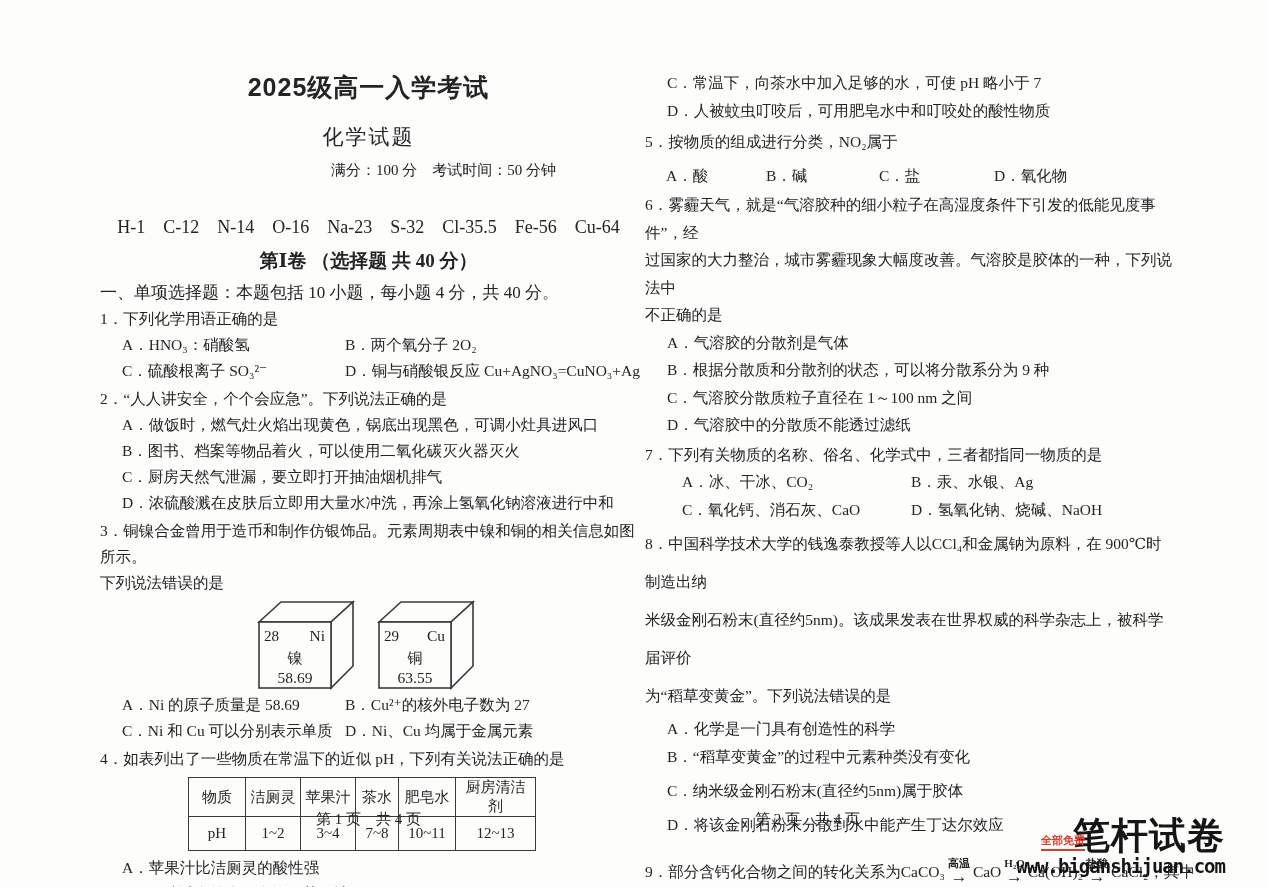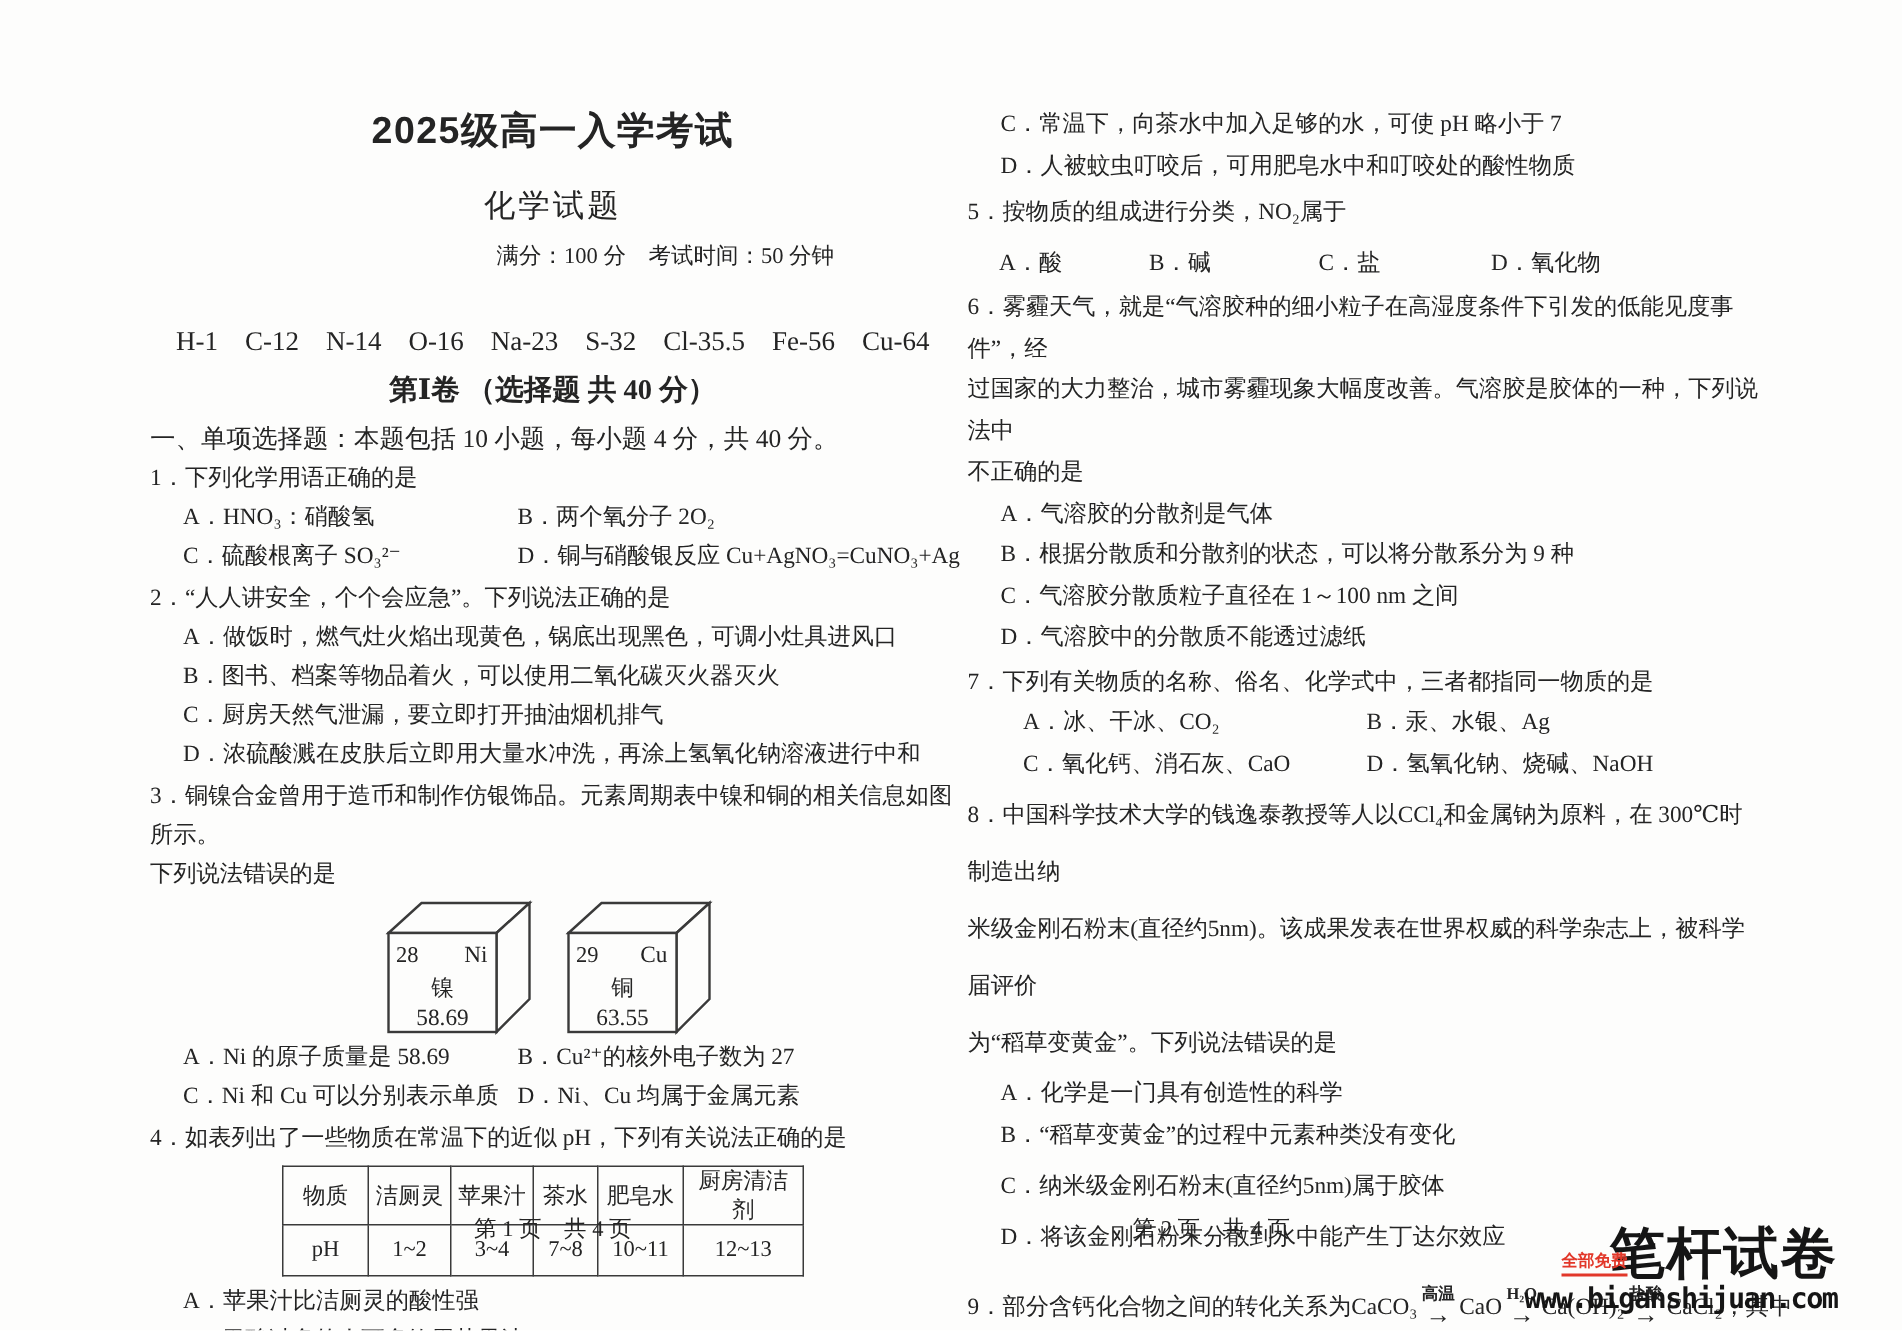--- a/index.html
+++ b/index.html
@@ -207,21 +207,21 @@
       <div class="line">7．下列有关物质的名称、俗名、化学式中，三者都指同一物质的是</div>
       <div class="opt-grid2">
         <span>A．冰、干冰、CO₂</span>
         <span>B．汞、水银、Ag</span>
         <span>C．氧化钙、消石灰、CaO</span>
         <span>D．氢氧化钠、烧碱、NaOH</span>
       </div>
     </div>
 
     <div class="q q8">
-      <div class="line stem">8．中国科学技术大学的钱逸泰教授等人以CCl₄和金属钠为原料，在 300℃时制造出纳</div>
+      <div class="line stem">8．中国科学技术大学的钱逸泰教授等人以CCl₄和金属钠为原料，在 900℃时制造出纳</div>
       <div class="line stem">米级金刚石粉末(直径约5nm)。该成果发表在世界权威的科学杂志上，被科学届评价</div>
       <div class="line stem">为“稻草变黄金”。下列说法错误的是</div>
       <div class="line opt">A．化学是一门具有创造性的科学</div>
       <div class="line opt">B．“稻草变黄金”的过程中元素种类没有变化</div>
       <div class="line opt gap6">C．纳米级金刚石粉末(直径约5nm)属于胶体</div>
       <div class="line opt gap6">D．将该金刚石粉末分散到水中能产生丁达尔效应</div>
     </div>
 
     <div class="q gap6">
       <div class="rxn">

